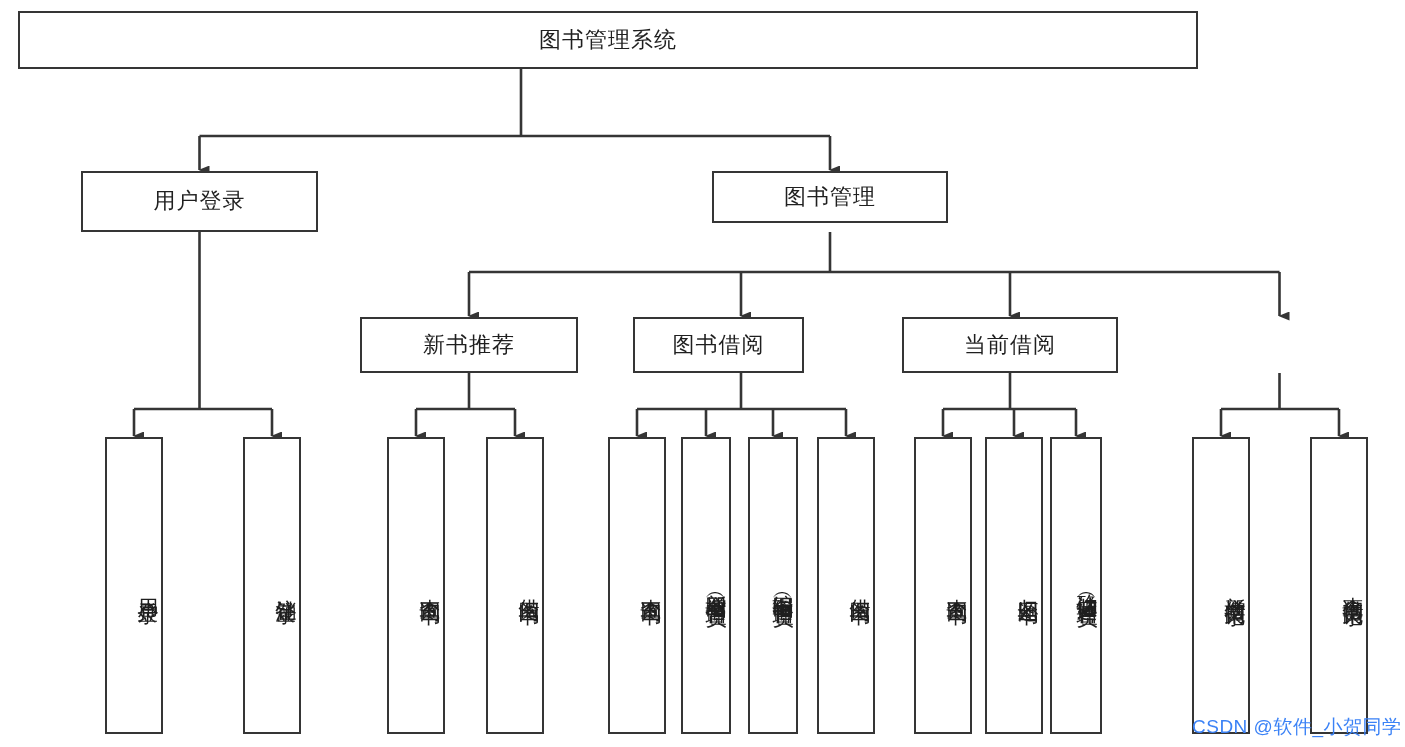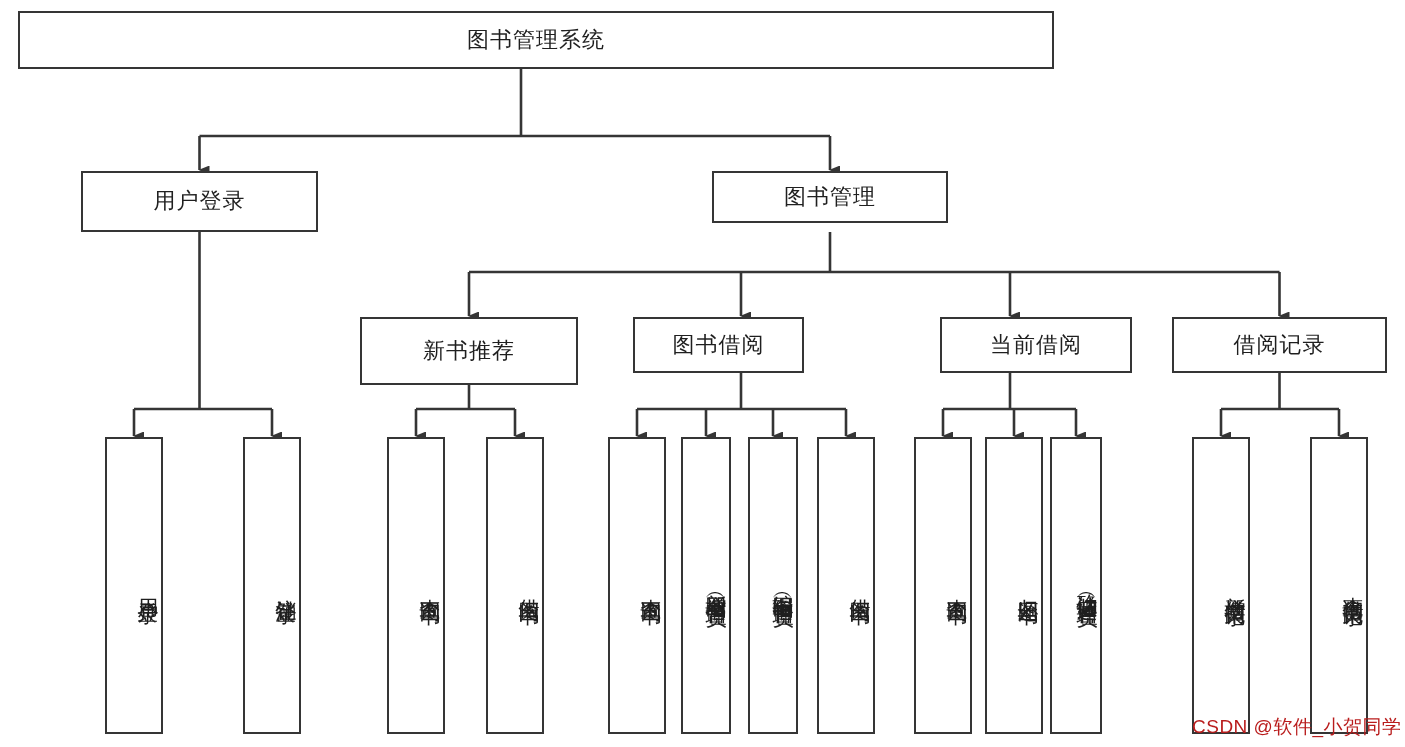--- a/index.html
+++ b/index.html
@@ -52,21 +52,21 @@
     justify-content: center;
   }
   .node.vert .vtext {
     writing-mode: vertical-rl;
     text-orientation: upright;
     white-space: nowrap;
   }
   .watermark {
     position: absolute;
     font-size: 19px;
-    color: #b91c1c;
+    color: #3b82f6;
     letter-spacing: 0.5px;
     white-space: nowrap;
     user-select: none;
   }
 </style>
 </head>
 <body>
 
 <div id="canvas">
 
@@ -106,42 +106,39 @@
         <line x1="943" y1="409" x2="943" y2="436" marker-end="url(#arw)"></line>
         <line x1="1014" y1="409" x2="1014" y2="436" marker-end="url(#arw)"></line>
         <line x1="1076" y1="409" x2="1076" y2="436" marker-end="url(#arw)"></line>
         <line x1="1279.5" y1="373" x2="1279.5" y2="409"></line>
         <line x1="1221" y1="409" x2="1339" y2="409"></line>
         <line x1="1221" y1="409" x2="1221" y2="436" marker-end="url(#arw)"></line>
         <line x1="1339" y1="409" x2="1339" y2="436" marker-end="url(#arw)"></line>
       </g>
   </svg>
 
-  <div class="node horiz" style="left: 18px; top: 11px; width: 1036px; height: 58px;">
+  <div class="node horiz" style="left: 18px; top: 11px; width: 1180px; height: 58px;">
     <span>图书管理系统</span>
   </div>
 
   <div class="node horiz" style="left: 81px; top: 171px; width: 237px; height: 61px;">
     <span>用户登录</span>
   </div>
   <div class="node horiz" style="left: 712px; top: 171px; width: 236px; height: 52px;">
     <span>图书管理</span>
   </div>
 
-  <div class="node horiz" style="left: 360px; top: 317px; width: 218px; height: 68px;">
+  <div class="node horiz" style="left: 360px; top: 317px; width: 218px; height: 56px;">
     <span>新书推荐</span>
   </div>
   <div class="node horiz" style="left: 633px; top: 317px; width: 171px; height: 56px;">
     <span>图书借阅</span>
   </div>
-  <div class="node horiz" style="left: 902px; top: 317px; width: 192px; height: 56px; margin-left: 38px;">
+  <div class="node horiz" style="left: 902px; top: 317px; width: 216px; height: 56px;">
     <span>当前借阅</span>
-  </div>
-  <div class="node horiz" style="left: 1172px; top: 317px; width: 215px; height: 56px;">
-    <span>借阅记录</span>
   </div>
 
   <div class="node vert" style="left: 105px; top: 437px; width: 58px; height: 297px;">
     <span class="vtext">用户登录</span>
   </div>
   <div class="node vert" style="left: 243px; top: 437px; width: 58px; height: 297px;">
     <span class="vtext">注销登录</span>
   </div>
   <div class="node vert" style="left: 387px; top: 437px; width: 58px; height: 297px;">
     <span class="vtext">查询图书</span>

